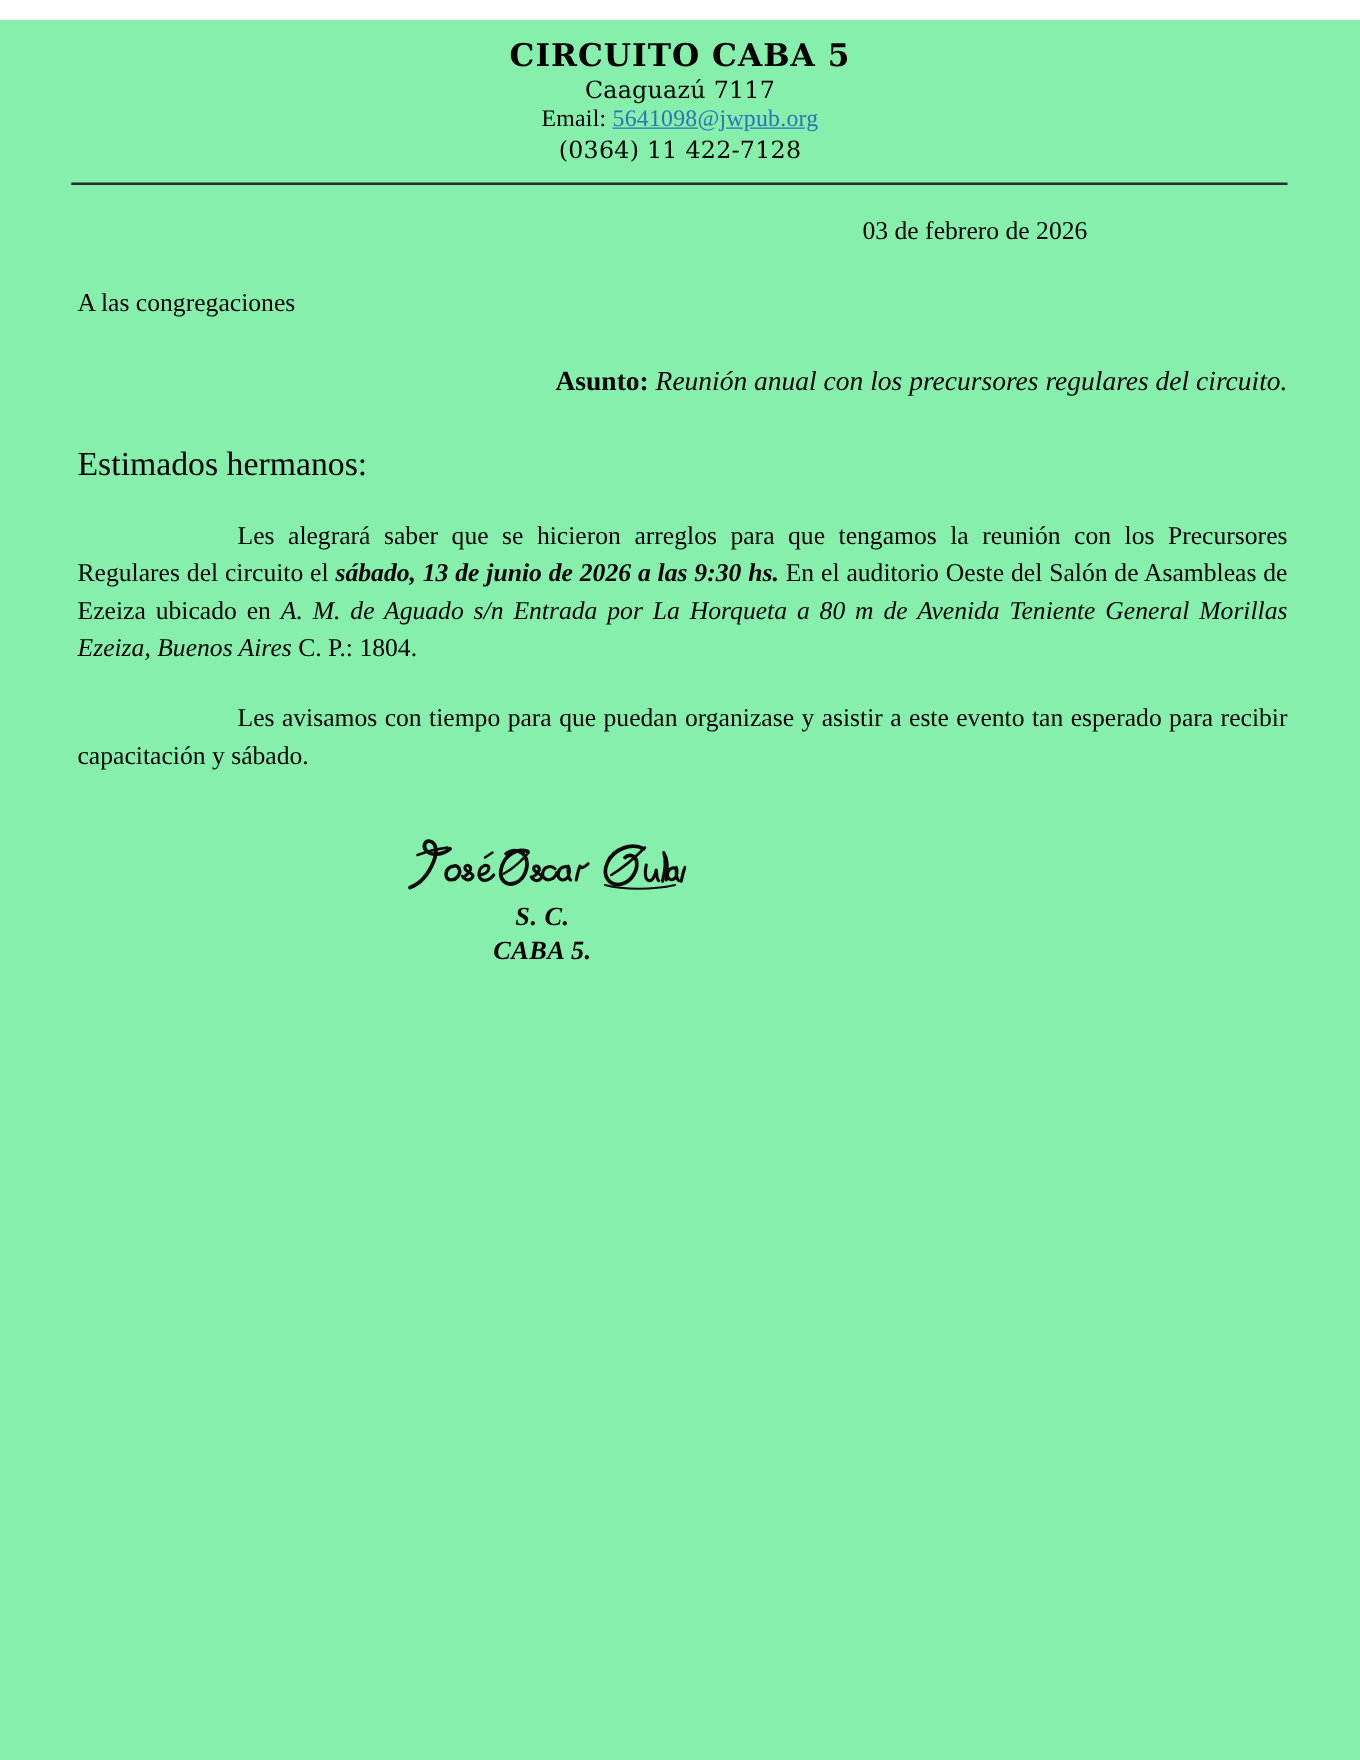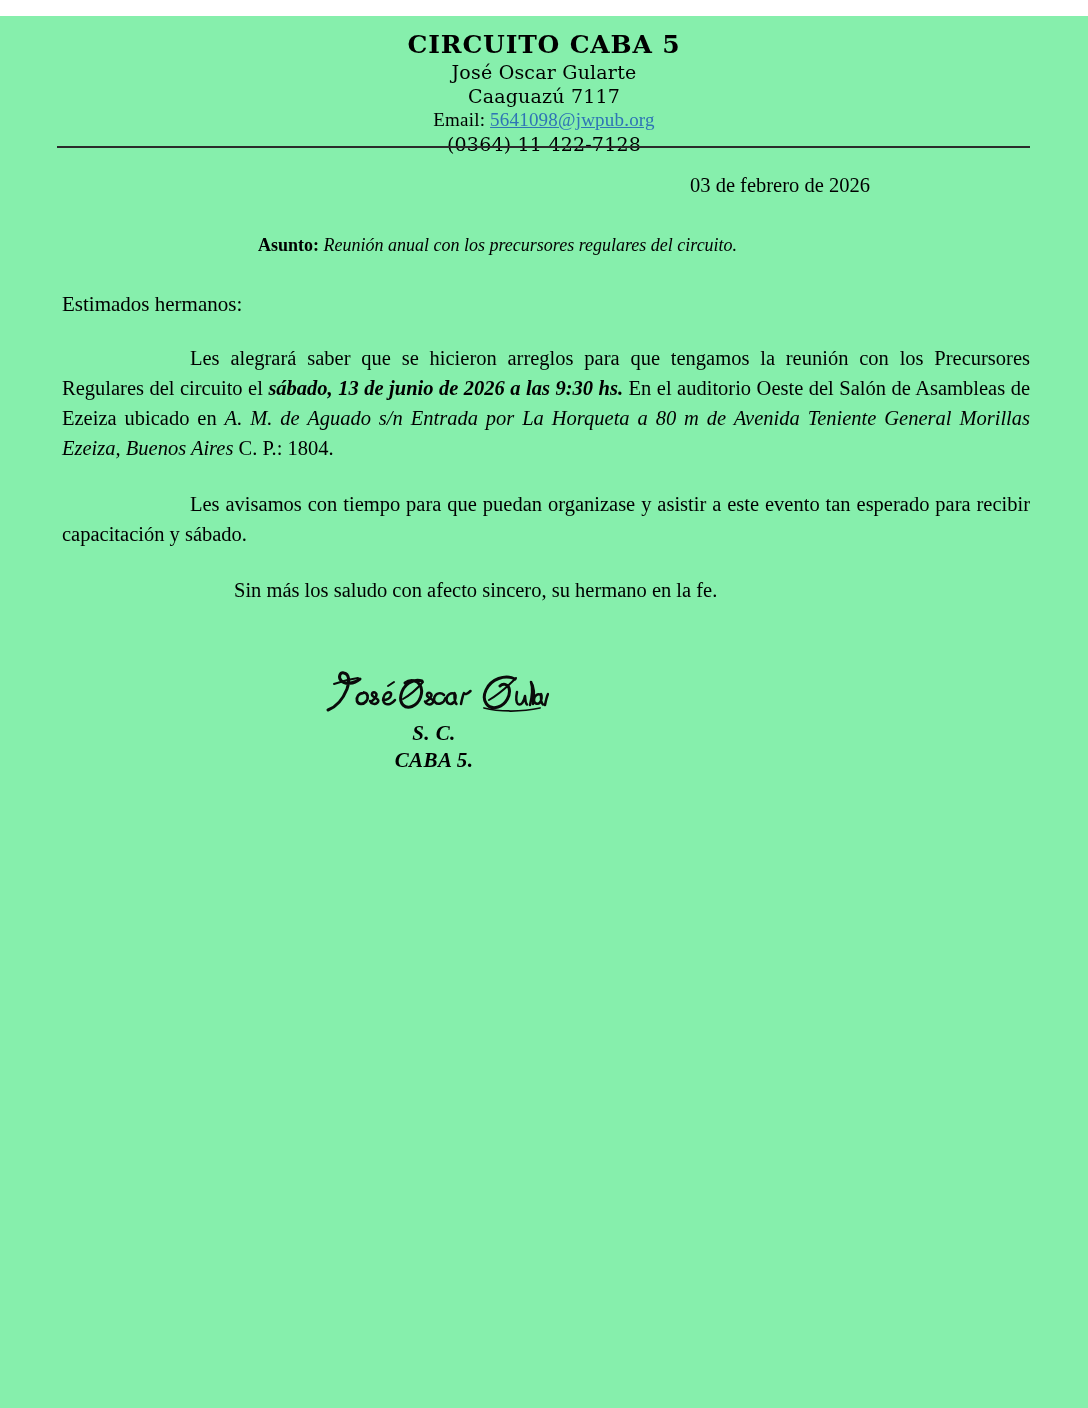--- a/index.html
+++ b/index.html
@@ -76,30 +76,31 @@
     margin: 0;
     padding-left: 628px;
     white-space: nowrap;
   }
   .addressee {
     font-size: 20.5px;
     line-height: 1.35;
     margin: 30px 0 0 0;
   }
   .subject-line {
-    font-size: 18px;
+    font-size: 22px;
     line-height: 1.35;
     margin: 33px 0 0 0;
     padding-left: 196px;
+    text-align: right;
   }
   .subject-label { font-weight: bold; }
   .subject-text  { font-style: italic; }
 
   .greeting {
-    font-size: 21px;
+    font-size: 27px;
     line-height: 1.35;
     margin: 33px 0 0 0;
   }
 
   .para {
     font-size: 20.5px;
     line-height: 1.46;
     margin: 26px 0 0 0;
     text-align: justify;
     text-justify: inter-word;
@@ -145,42 +146,41 @@
     letter-spacing: 0.4px;
   }
 </style>
 </head>
 <body>
 
 <div class="page">
 
   <div class="letterhead">
     <div class="lh-title">CIRCUITO CABA 5</div>
-    <div class="lh-line">José Oscar Gularte</div>
     <div class="lh-line">Caaguazú 7117</div>
     <div class="lh-email-row"><span>Email:</span> <a class="lh-email-link" href="#">5641098@jwpub.org</a></div>
     <div class="lh-line">(0364) 11 422-7128</div>
   </div>
 
   <div class="header-rule"></div>
 
   <div class="body-block">
 
     <div class="doc-date">03 de febrero de 2026</div>
 
+    <div class="addressee">A las congregaciones</div>
 
     <div class="subject-line"><span class="subject-label">Asunto:</span> <span class="subject-text">Reunión anual con los precursores regulares del circuito.</span></div>
 
     <div class="greeting">Estimados hermanos:</div>
 
     <p class="para"><span>Les alegrará saber que se hicieron arreglos para que tengamos la reunión con los Precursores Regulares del circuito el </span><b>sábado, 13 de junio de 2026 a las 9:30 hs.</b><span> En el auditorio Oeste del Salón de Asambleas de Ezeiza ubicado en </span><i>A. M. de Aguado s/n Entrada por La Horqueta a 80 m de Avenida Teniente General Morillas Ezeiza, Buenos Aires</i><span> C. P.: 1804.</span></p>
 
     <p class="para">Les avisamos con tiempo para que puedan organizase y asistir a este evento tan esperado para recibir capacitación y sábado.</p>
 
-    <div class="closing">Sin más los saludo con afecto sincero, su hermano en la fe.</div>
   </div>
 
   <div class="signature-block">
     <span class="signature-script">
       <svg viewBox="0 0 460 112" xmlns="http://www.w3.org/2000/svg" aria-hidden="true">
         <g fill="none" stroke="#0a0a0a" stroke-linecap="round" stroke-linejoin="round">
 
           <path d="M18 92 C34 86 48 70 56 50 C62 34 60 20 50 18 C42 16 38 26 44 33 C52 42 70 40 82 30" stroke-width="6"></path>
           <path d="M30 40 C46 34 62 30 78 28" stroke-width="4"></path>
 

